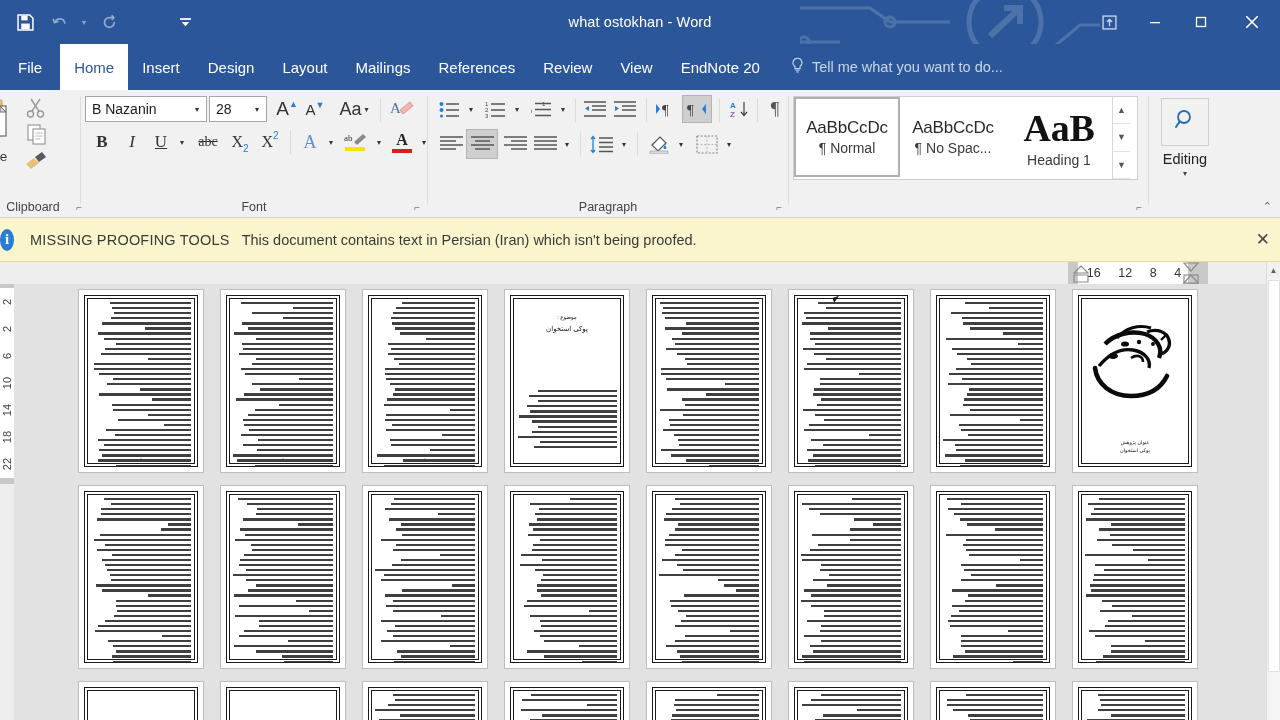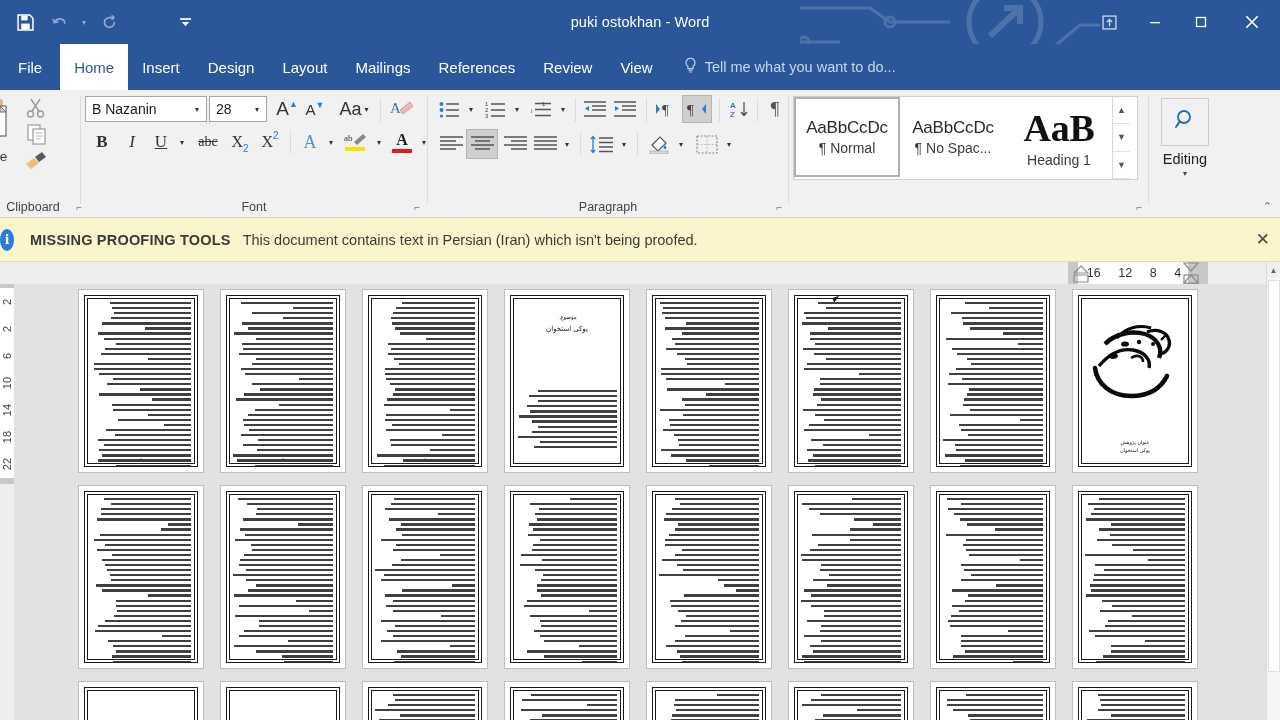--- a/index.html
+++ b/index.html
@@ -134,21 +134,21 @@
     background: #fbf5cd; border-bottom: 1px solid #e3dca8;
     display: flex; align-items: center;
   }
   .msg-info {
     width: 22px; height: 22px; border-radius: 50%;
     background: #2b7cd3; color: #ffffff; font-size: 15px; font-weight: bold;
     display:flex; align-items:center; justify-content:center;
     margin-left: 0px; margin-right: 16px;
     font-family:"Liberation Serif", serif;
   }
-  .msg-strong { font-size: 14.5px; font-weight: bold; color: #3a3a3a; letter-spacing:.2px;}
+  .msg-strong { font-size: 14.5px; font-weight: normal; color: #3a3a3a; letter-spacing:.2px;}
   .msg-text { font-size: 14.5px; color: #3a3a3a; margin-left: 12px; }
   .msg-btn {
     margin-left: 26px; background: #ffffff; border: 1px solid #9a9a9a;
     padding: 6px 18px; font-size: 14.5px; color: #2a2a2a;
   }
   .msg-close { position:absolute; right: 10px; font-size: 17px; color:#4a4a4a; }
 
   
   .hruler {
     position:absolute; left: 0; top: 262px; width: 1280px; height: 22px;
@@ -288,21 +288,21 @@
     </div>
     <div style="width:44px"></div>
     <div class="qat-more">
       <svg width="13" height="13" viewBox="0 0 12 12">
           <rect x="1" y="2" width="10" height="1.6" fill="#fff"></rect>
           <path d="M2.5 5.5 L9.5 5.5 L6 9.5 Z" fill="#fff"></path>
         </svg>
     </div>
   </div>
 
-  <div class="win-title">puki ostokhan - Word</div>
+  <div class="win-title">what ostokhan - Word</div>
 
   <div class="win-ctrls">
     <div class="win-btn ribdisp">
       <svg width="15" height="15" viewBox="0 0 14 14">
           <rect x="1" y="1" width="12" height="12" fill="none" stroke="#cfdcef" stroke-width="1.2"></rect>
           <path d="M7 10.5 L7 4.5 M4.6 6.6 L7 4.2 L9.4 6.6" stroke="#cfdcef" stroke-width="1.2" fill="none"></path>
         </svg>
     </div>
     <div class="win-btn">
       <svg width="14" height="14" viewBox="0 0 14 14">
@@ -325,20 +325,21 @@
 <div class="tabrow">
   <div class="tab file">File</div>
   <div class="tab active">Home</div>
   <div class="tab">Insert</div>
   <div class="tab">Design</div>
   <div class="tab">Layout</div>
   <div class="tab">Mailings</div>
   <div class="tab">References</div>
   <div class="tab">Review</div>
   <div class="tab">View</div>
+  <div class="tab">EndNote 20</div>
 
   <div class="tellme">
     <span>
       <svg width="15" height="17" viewBox="0 0 14 17">
           <path d="M7 1.2 A4.4 4.4 0 0 1 9.6 9.2 L9.6 11.6 L4.4 11.6 L4.4 9.2 A4.4 4.4 0 0 1 7 1.2Z" fill="none" stroke="#c8d6ea" stroke-width="1.1"></path>
           <path d="M5 13.3 L9 13.3 M5.7 15 L8.3 15" stroke="#c8d6ea" stroke-width="1.1"></path>
         </svg>
     </span>
     <span>Tell me what you want to do...</span>
   </div>

